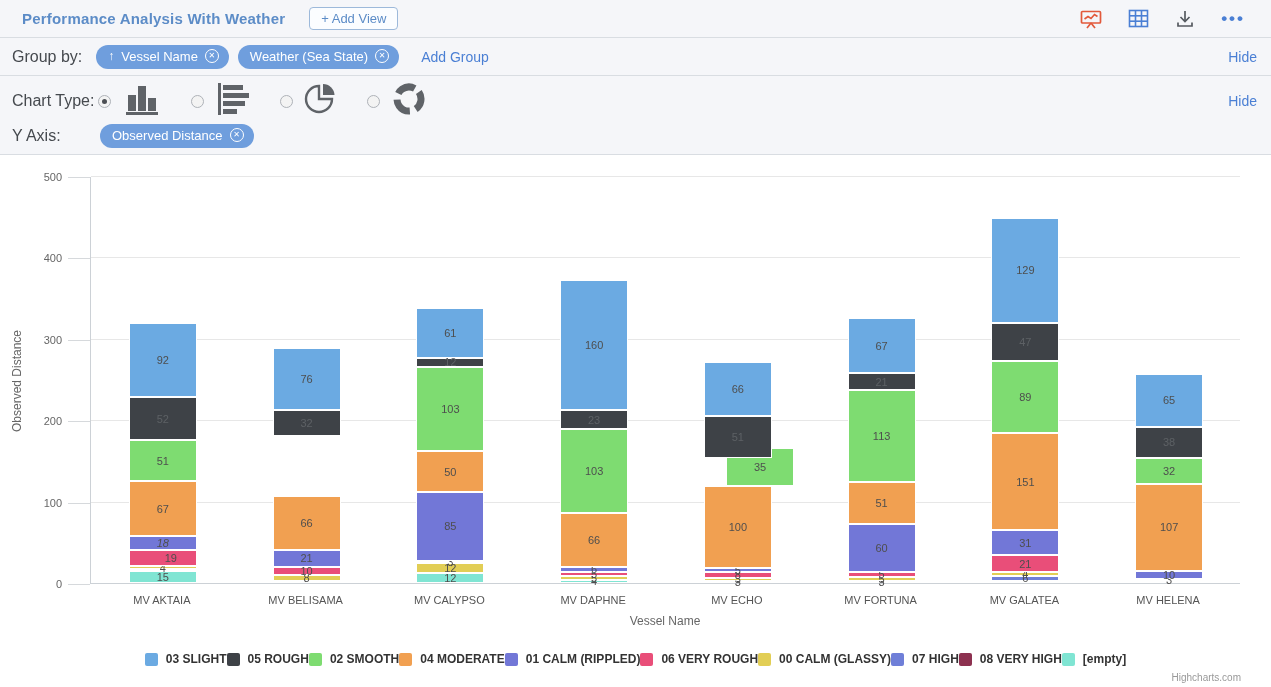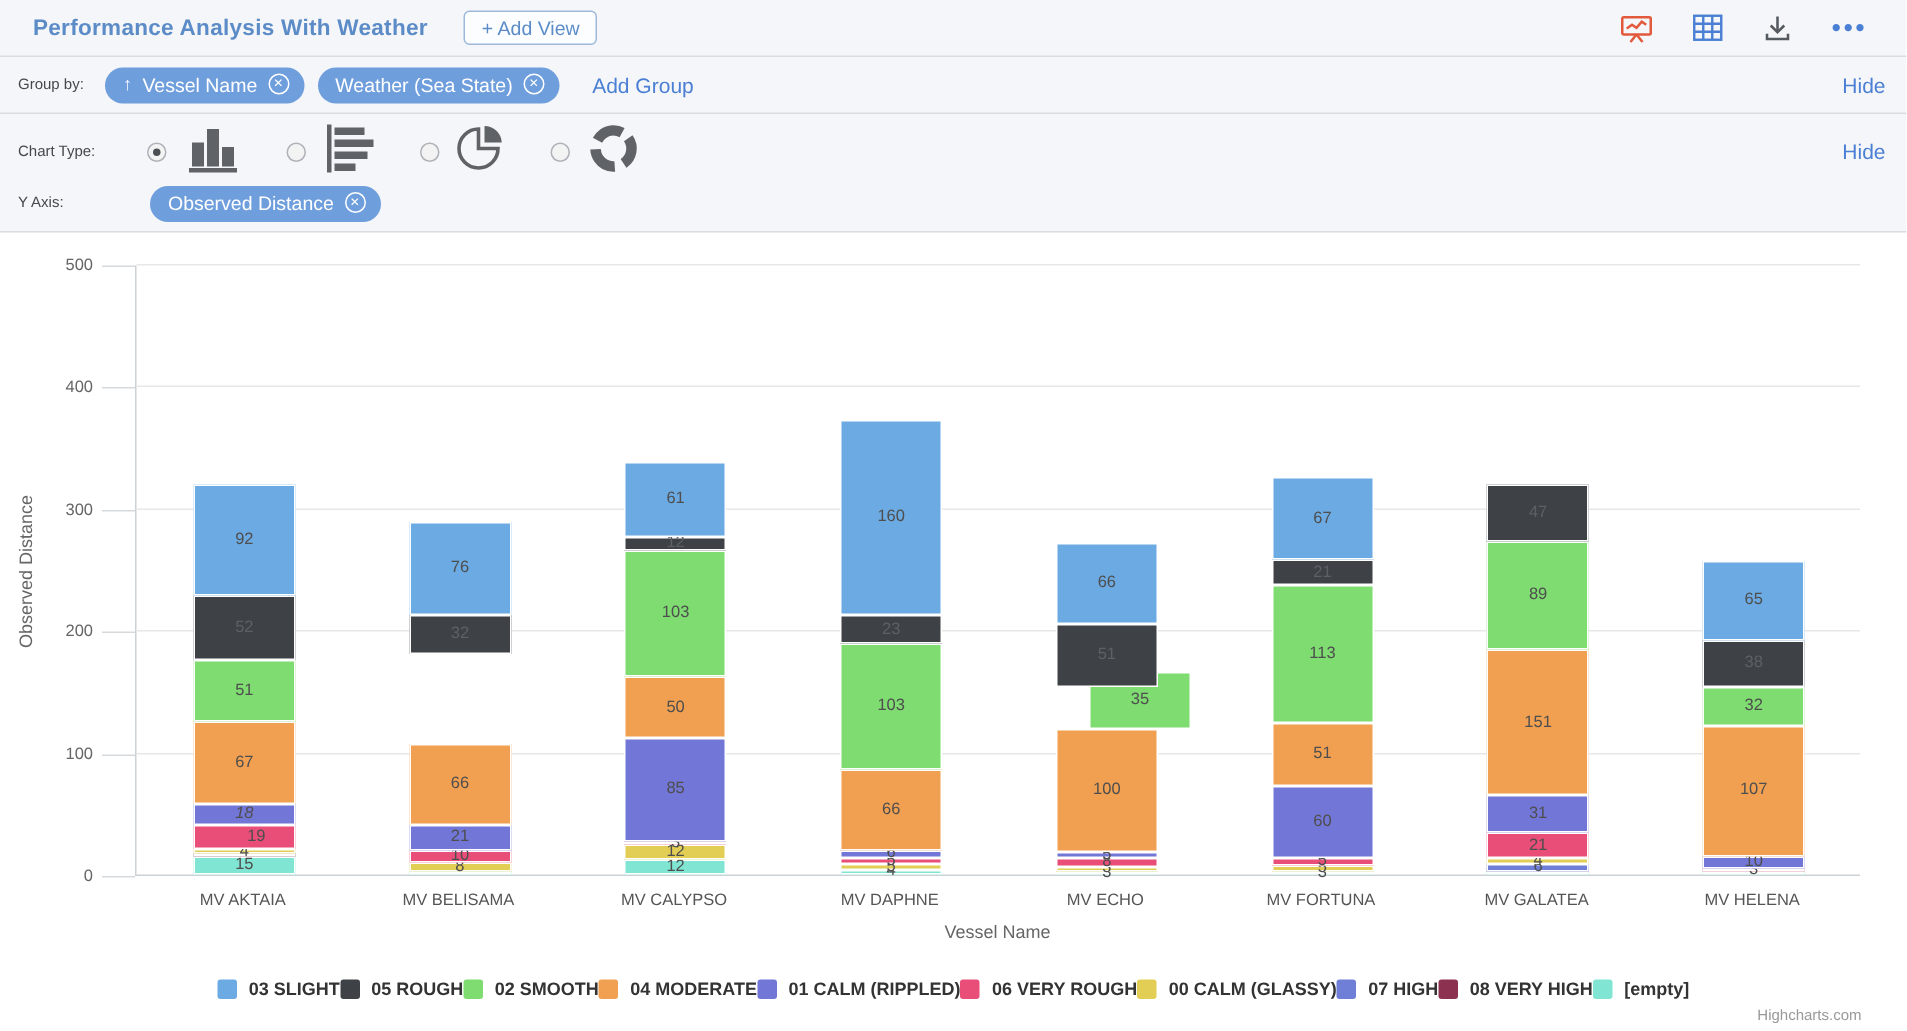--- a/index.html
+++ b/index.html
@@ -13,21 +13,21 @@
   .title-row { height:38px; padding:0 14px 0 22px; }
   .page-title { color:#5c8cc7; font-weight:bold; font-size:15px; letter-spacing:.2px; }
   .add-view-btn { margin-left:24px; background:#fbfdff; border:1px solid #9db9da; border-radius:4px;
                   color:#5c8cc7; font-size:13px; padding:3px 11px; cursor:pointer;
                   font-family:"Liberation Sans",sans-serif; }
   .toolbar { margin-left:auto; display:flex; align-items:center; gap:26px; padding-right:12px; }
   .tool-btn { background:none; border:none; cursor:pointer; display:flex; align-items:center; }
   .dots { color:#4a7fd4; font-size:17px; font-weight:bold; letter-spacing:2px; line-height:10px; }
 
   .group-row { height:38px; padding:0 14px 0 12px; }
-  .row-label { color:#45494e; font-size:10px; }
+  .row-label { color:#45494e; font-size:16px; }
   .chips { display:flex; align-items:center; gap:9px; margin-left:14px; }
   .chip { background:#6f9edd; color:#fff; font-size:13px; border-radius:14px; padding:4px 10px 5px 12px;
           display:flex; align-items:center; gap:7px; cursor:pointer; }
   .chip .arr { font-size:12px; }
   .chip-x { width:14px; height:14px; border:1px solid #fff; border-radius:50%; display:flex;
             align-items:center; justify-content:center; font-size:8px; line-height:1; cursor:pointer; }
   .add-group { color:#4a7fd4; font-size:14px; margin-left:22px; text-decoration:none; cursor:pointer; }
   .hide-link { color:#4a7fd4; font-size:14px; margin-left:auto; text-decoration:none; cursor:pointer; }
 
   .type-block { display:block; height:79px; padding:0; }
@@ -341,20 +341,23 @@
         </div>
         <div class="bar-seg" style="left: 900.375px; bottom: 52.91px; width: 68px; height: 96.866px; background: rgb(241, 160, 81);">
           <span class="seg-label" style="color: rgb(78, 78, 78);">151</span>
         </div>
         <div class="bar-seg" style="left: 900.375px; bottom: 149.776px; width: 68px; height: 72.446px; background: rgb(126, 220, 113);">
           <span class="seg-label" style="color: rgb(78, 78, 78);">89</span>
         </div>
         <div class="bar-seg" style="left: 900.375px; bottom: 222.222px; width: 68px; height: 38.258px; background: rgb(62, 66, 71);">
           <span class="seg-label" style="color: rgb(93, 97, 101);">47</span>
         </div>
+        <div class="bar-seg" style="left: 900.375px; bottom: 260.48px; width: 68px; height: 105.006px; background: rgb(107, 170, 226);">
+          <span class="seg-label" style="color: rgb(78, 78, 78);">129</span>
+        </div>
         <div class="bar-seg" style="left: 1044.12px; bottom: 0px; width: 68px; height: 1.628px; background: rgb(128, 229, 211);"></div>
         <div class="bar-seg" style="left: 1044.12px; bottom: 1.628px; width: 68px; height: 2.442px; background: rgb(233, 78, 121);">
           <span class="seg-label" style="color: rgb(78, 78, 78);">3</span>
         </div>
         <div class="bar-seg" style="left: 1044.12px; bottom: 4.07px; width: 68px; height: 8.14px; background: rgb(114, 119, 215);">
           <span class="seg-label" style="color: rgb(78, 78, 78);">10</span>
         </div>
         <div class="bar-seg" style="left: 1044.12px; bottom: 12.21px; width: 68px; height: 87.098px; background: rgb(241, 160, 81);">
           <span class="seg-label" style="color: rgb(78, 78, 78);">107</span>
         </div>

